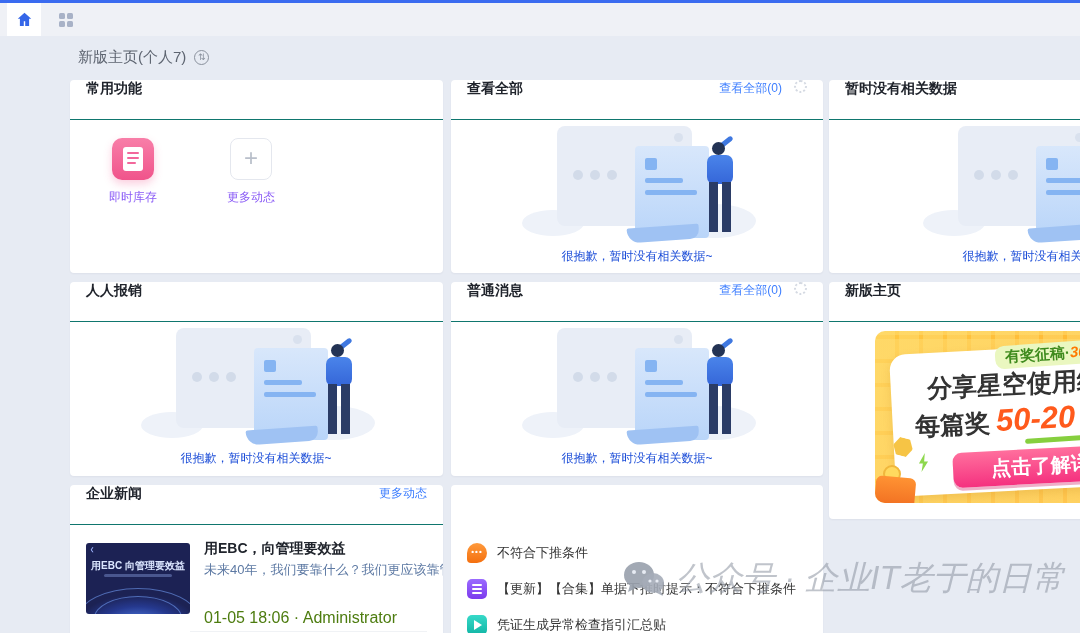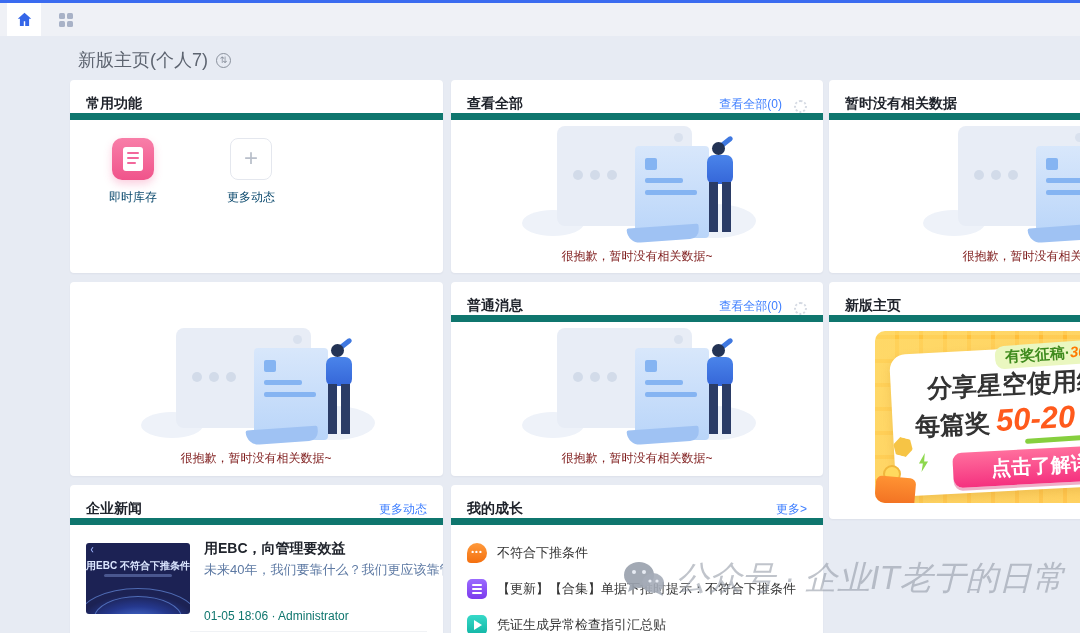--- a/index.html
+++ b/index.html
@@ -11,34 +11,34 @@
   
   .topline { left:0; top:0; width:1080px; height:3px; background:#3a6bf0; }
   .tabbar { left:0; top:3px; width:1080px; height:33px; background:#eff1f6; display:flex; align-items:stretch; }
   .tab-home { width:34px; margin-left:7px; background:#ffffff; display:flex; align-items:center; justify-content:center; }
   .grid-btn { width:34px; display:flex; align-items:center; justify-content:center; margin-left:8px; }
   .grid-ic { width:14px; height:14px; display:grid; grid-template-columns:6px 6px; grid-template-rows:6px 6px; gap:2px; }
   .grid-ic i { background:#a8b2c7; border-radius:1.5px; }
 
   
   .page-title-row { left:78px; top:48px; display:flex; align-items:center; gap:8px; }
-  .page-title { font-size:18px; color:#5d6470; }
+  .page-title { font-size:15px; color:#5d6470; }
   .switch-ic { width:15px; height:15px; border:1px solid #8a919d; border-radius:50%; color:#8a919d;
                font-size:9px; line-height:13px; text-align:center; }
 
   
   .card { position:absolute; background:#fff; border-radius:4px; box-shadow:0 1px 2px rgba(30,40,70,.05); overflow:hidden; }
-  .card-h { height:40px; display:flex; align-items:flex-end; padding:0 16px; border-bottom:7px solid #0f766e; }
+  .card-h { height:40px; display:flex; align-items:flex-start; padding:0 16px; border-bottom:1px solid #0f766e; }
   .card-title { font-size:14px; font-weight:bold; color:#20242c; }
   .hlink { margin-left:auto; font-size:12px; color:#3d7eff; text-decoration:none; cursor:pointer; }
   .spinner { width:13px; height:13px; border:2px dotted #d4d9e2; border-radius:50%; margin-left:12px; }
 
   
   .tile { position:absolute; top:58px; width:50px; display:flex; flex-direction:column; align-items:center; gap:9px; cursor:pointer; }
-  .tile-label { font-size:12px; color:#0c4a6e; white-space:nowrap; }
+  .tile-label { font-size:12px; color:#8b5cf6; white-space:nowrap; }
   .app-ic { width:42px; height:42px; border-radius:10px; background:linear-gradient(180deg,#f87ea8,#f0548b);
             position:relative; box-shadow:0 4px 8px rgba(240,84,139,.28); }
   .app-ic .doc { position:absolute; left:11px; top:9px; width:20px; height:24px; background:#fff; border-radius:3px; }
   .app-ic .doc i { position:absolute; left:4px; height:2px; background:#f2679b; border-radius:1px; }
   .add-ic { width:42px; height:42px; border-radius:8px; border:1px solid #e4e7ee; color:#b9bfca;
             font-size:24px; font-weight:300; line-height:38px; text-align:center; background:#fff; }
 
   
   .empty { position:absolute; width:210px; text-align:center; }
   .illus { position:relative; width:210px; height:112px; }
@@ -56,21 +56,21 @@
   .doc2 .l2 { position:absolute; left:10px; top:44px; width:52px; height:5px; background:#85b4f2; border-radius:2px; }
   .doc2 .curl { position:absolute; left:-8px; bottom:-3px; width:72px; height:15px; background:#9fc2f3;
                 border-radius:2px 2px 10px 14px; transform:rotate(-4deg); }
   .person { position:absolute; left:172px; top:5px; width:38px; height:105px; }
   .person .arm { position:absolute; left:13px; top:9px; width:17px; height:5px; background:#3f78e0; border-radius:3px; transform:rotate(-38deg); }
   .person .head { position:absolute; left:8px; top:11px; width:13px; height:13px; border-radius:50%; background:#233354; }
   .person .torso { position:absolute; left:3px; top:24px; width:26px; height:29px; border-radius:7px;
                    background:linear-gradient(180deg,#4a84ea,#3566d8); }
   .person .legs { position:absolute; left:5px; top:51px; width:22px; height:50px;
                   background:linear-gradient(90deg,#2b3c66 0 9px,transparent 9px 13px,#2b3c66 13px); }
-  .empty-text { margin-top:10px; font-size:12px; color:#7f1d1d; }
+  .empty-text { margin-top:10px; font-size:12px; color:#1d4ed8; }
 
   
   .banner { position:absolute; left:46px; top:49px; width:400px; height:172px; border-radius:10px; overflow:hidden; cursor:pointer;
             background:
               repeating-linear-gradient(90deg, rgba(255,224,120,.45) 0 20px, rgba(255,255,255,0) 20px 24px),
               repeating-linear-gradient(0deg, rgba(255,224,120,.45) 0 20px, rgba(255,255,255,0) 20px 24px),
               linear-gradient(135deg,#ffc843,#ffa21f); }
   .panel { position:absolute; left:14px; top:24px; width:420px; height:142px; background:#fff; border-radius:16px;
            transform:rotate(-3deg); transform-origin:left top; box-shadow:0 4px 10px rgba(180,110,0,.18); }
   .badge { position:absolute; left:120px; top:12px; transform:rotate(-4deg); background:#eaf7c0;
@@ -101,21 +101,21 @@
   .thumb { position:absolute; left:0; top:0; width:104px; height:71px; border-radius:3px; overflow:hidden;
            background:radial-gradient(ellipse 85px 45px at 50% 118%, rgba(92,146,255,.95), rgba(45,75,190,.55) 45%, rgba(28,36,90,0) 72%), #1c2254; }
   .thumb .ring { position:absolute; left:50%; border:1px solid rgba(120,165,255,.55); border-radius:50%; transform:translateX(-50%); }
   .r1 { bottom:-26px; width:88px; height:44px; }
   .r2 { bottom:-34px; width:120px; height:60px; }
   .thumb .logo { position:absolute; left:4px; top:3px; font-size:5px; color:#9fb4ff; }
   .thumb .tt { position:absolute; left:0; top:16px; width:100%; text-align:center; font-size:10px; font-weight:bold; color:#dbe6ff; }
   .thumb .bar { position:absolute; left:18px; top:31px; width:68px; height:3px; background:rgba(160,185,255,.35); border-radius:2px; }
   .news-title { position:absolute; left:118px; top:-3px; font-size:14px; font-weight:bold; color:#20242c; white-space:nowrap; }
   .news-desc { position:absolute; left:118px; top:18px; font-size:13px; color:#5d79a3; white-space:nowrap; }
-  .news-meta { position:absolute; left:118px; top:66px; font-size:12px; color:#0f766e; }
+  .news-meta { position:absolute; left:118px; top:66px; font-size:16px; color:#4d7c0f; }
   .news-div { position:absolute; left:120px; top:146px; width:237px; height:1px; background:#f0f2f5; }
 
   
   .g-item { position:absolute; left:16px; width:350px; height:22px; display:flex; align-items:center; gap:10px; cursor:pointer; }
   .g-label { font-size:13px; color:#333; white-space:nowrap; }
   .ic20 { width:20px; height:20px; flex:0 0 20px; position:relative; }
   .ic-chat { border-radius:50% 50% 50% 4px; background:linear-gradient(180deg,#ff9a3c,#f4700f);
              color:#fff; font-size:8px; line-height:18px; text-align:center; letter-spacing:1px; font-weight:bold; }
   .ic-list { border-radius:5px; background:linear-gradient(180deg,#9b6bff,#7c3aed); }
   .ic-list i { position:absolute; left:5px; width:10px; height:2px; background:#fff; border-radius:1px; }
@@ -224,20 +224,23 @@
             <div class="l2"></div>
             <div class="curl"></div>
           </div>
 
       </div>
       <div class="empty-text">很抱歉，暂时没有相关数据~</div>
     </div>
   </div>
 
   <div class="card" style="left:70px;top:282px;width:373px;height:194px;">
+    <div class="card-h">
+      <span class="card-title">人人报销</span>
+    </div>
     <div class="empty" style="left:81px;top:46px;">
       <div class="illus">
         <div class="cloud c1"></div>
         <div class="cloud c2"></div>
         <div class="win">
             <div class="tr"></div>
             <div class="dots"></div>
           </div>
         <div class="doc2">
             <div class="sq"></div>
@@ -310,35 +313,31 @@
   <div class="card" style="left:70px;top:485px;width:373px;height:200px;">
     <div class="card-h">
       <span class="card-title">企业新闻</span>
       <a class="hlink">更多动态</a>
     </div>
     <div class="news-item">
       <div class="thumb">
         <div class="ring r2"></div>
         <div class="ring r1"></div>
         <div class="logo">❮</div>
-        <div class="tt">用EBC 不符合下推条件</div>
+        <div class="tt">用EBC 向管理要效益</div>
         <div class="bar"></div>
       </div>
       <div class="news-title">用EBC，向管理要效益</div>
       <div class="news-desc">未来40年，我们要靠什么？我们更应该靠管理</div>
       <div class="news-meta">01-05 18:06 · Administrator</div>
     </div>
     <div class="news-div"></div>
   </div>
 
   <div class="card" style="left:451px;top:485px;width:372px;height:200px;">
-    <div class="card-h">
-      <span class="card-title">我的成长</span>
-      <a class="hlink">更多&gt;</a>
-    </div>
     <div class="g-item" style="top:57px;">
       <div class="ic20 ic-chat">•••</div>
       <span class="g-label">不符合下推条件</span>
     </div>
     <div class="g-item" style="top:93px;">
       <div class="ic20 ic-list">
         <i style="top:5px;"></i>
           <i style="top:9px;"></i>
           <i style="top:13px;"></i>
       </div>

